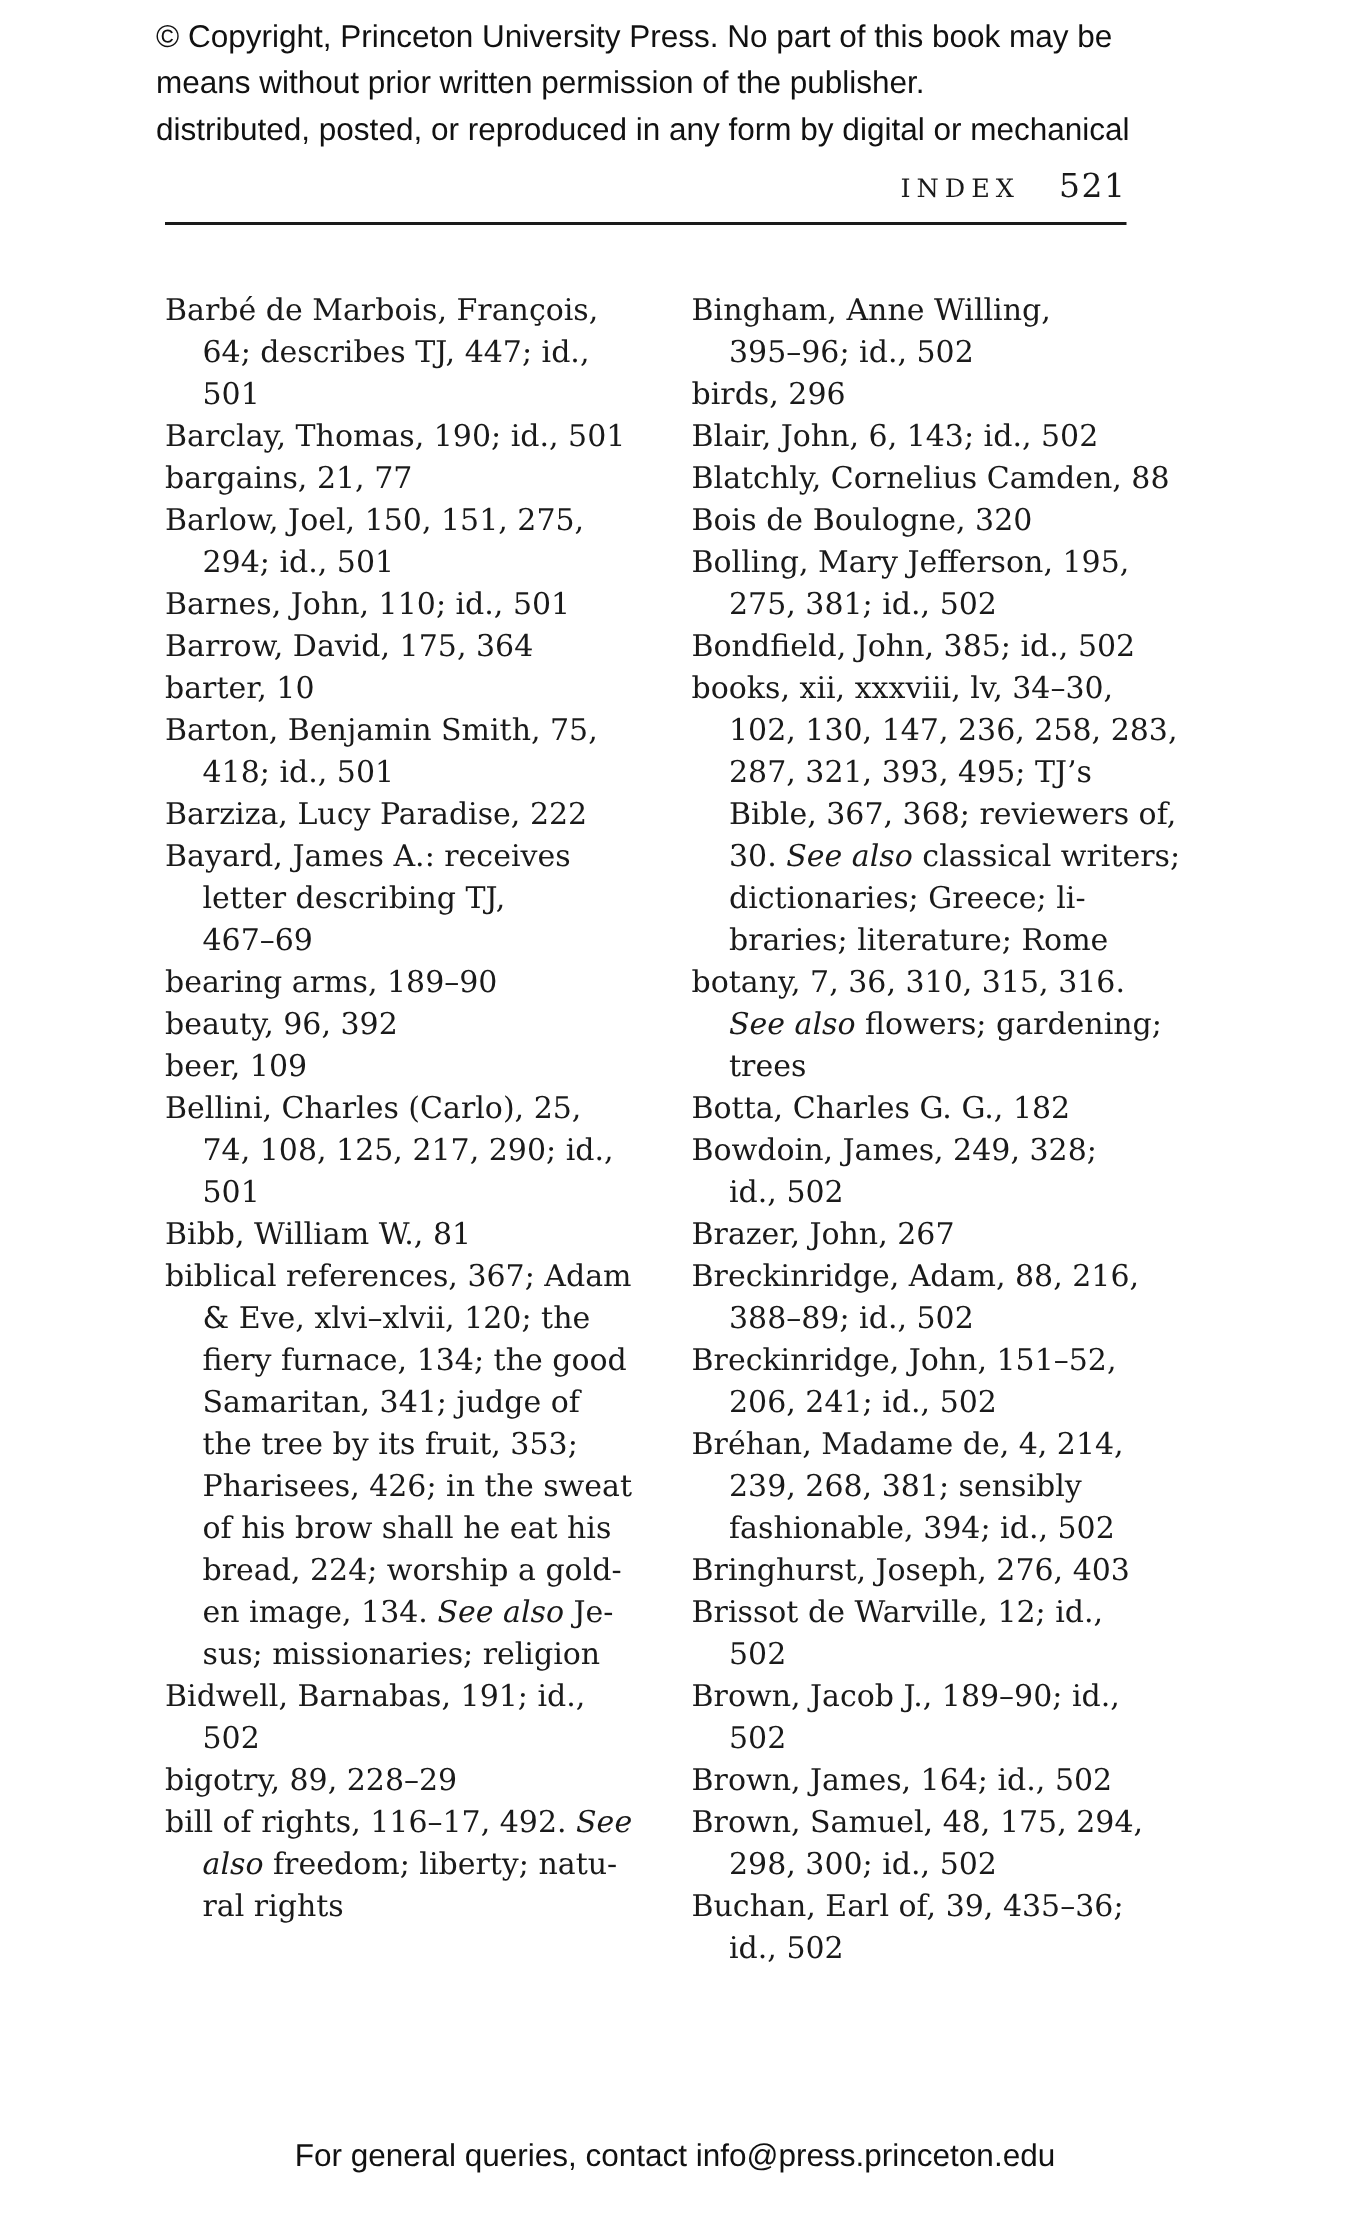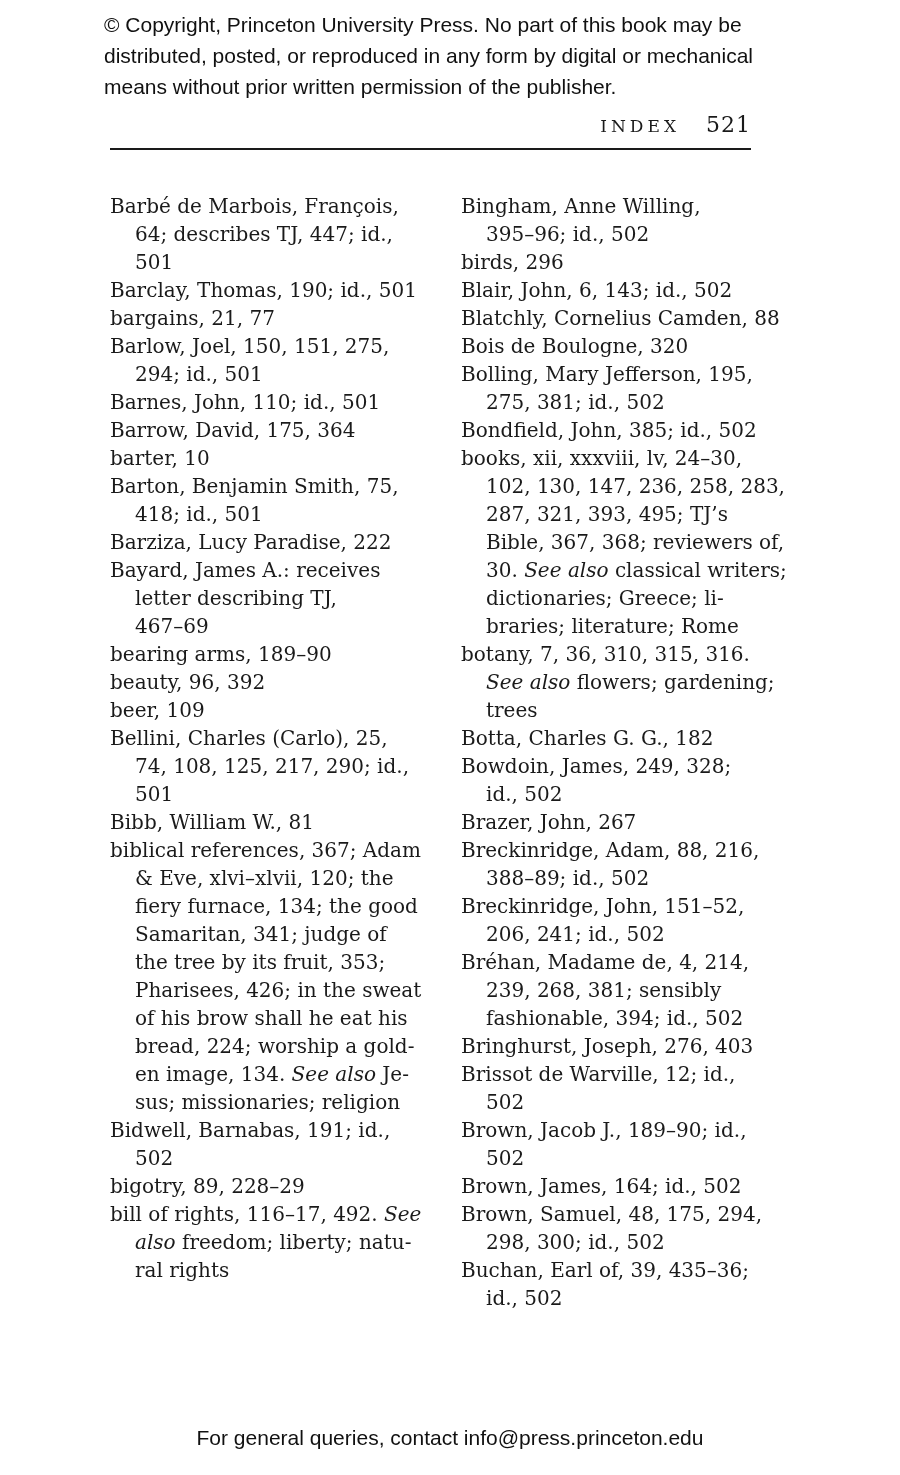--- a/index.html
+++ b/index.html
@@ -87,22 +87,22 @@
     color: #111111;
   }
 </style>
 </head>
 <body>
 
 <div class="page">
 
   <div class="notice">
     <div>© Copyright, Princeton University Press. No part of this book may be</div>
+    <div>means without prior written permission of the publisher.</div>
     <div>distributed, posted, or reproduced in any form by digital or mechanical</div>
-    <div>means without prior written permission of the publisher.</div>
   </div>
 
   <div class="header">
     <span class="title">INDEX</span><span class="pagenum">521</span>
   </div>
 
   <div class="rule"></div>
 
   <div class="columns">
     <div class="col">
@@ -149,21 +149,21 @@
     <div class="col">
         <div class="line"><span>Bingham, Anne Willing,</span></div>
         <div class="line cont"><span>395–96; id., 502</span></div>
         <div class="line"><span>birds, 296</span></div>
         <div class="line"><span>Blair, John, 6, 143; id., 502</span></div>
         <div class="line"><span>Blatchly, Cornelius Camden, 88</span></div>
         <div class="line"><span>Bois de Boulogne, 320</span></div>
         <div class="line"><span>Bolling, Mary Jefferson, 195,</span></div>
         <div class="line cont"><span>275, 381; id., 502</span></div>
         <div class="line"><span>Bondfield, John, 385; id., 502</span></div>
-        <div class="line"><span>books, xii, xxxviii, lv, 24–30,</span></div>
+        <div class="line"><span>books, xii, xxxviii, lv, 34–30,</span></div>
         <div class="line cont"><span>102, 130, 147, 236, 258, 283,</span></div>
         <div class="line cont"><span>287, 321, 393, 495; TJ’s</span></div>
         <div class="line cont"><span>Bible, 367, 368; reviewers of,</span></div>
         <div class="line cont"><span>30. </span><span class="it">See also</span><span> classical writers;</span></div>
         <div class="line cont"><span>dictionaries; Greece; li-</span></div>
         <div class="line cont"><span>braries; literature; Rome</span></div>
         <div class="line"><span>botany, 7, 36, 310, 315, 316.</span></div>
         <div class="line cont"><span class="it">See also</span><span> flowers; gardening;</span></div>
         <div class="line cont"><span>trees</span></div>
         <div class="line"><span>Botta, Charles G. G., 182</span></div>

